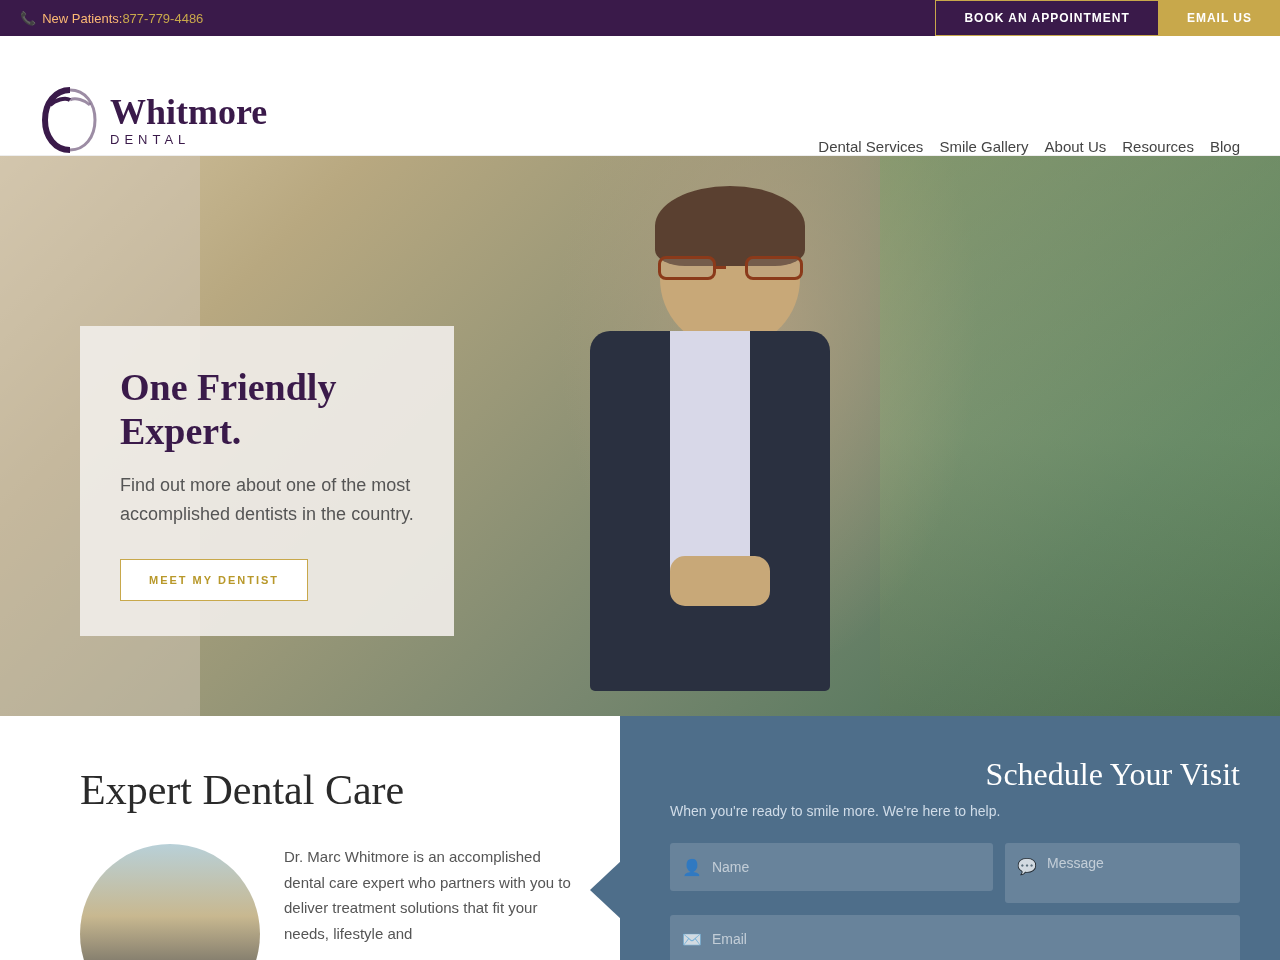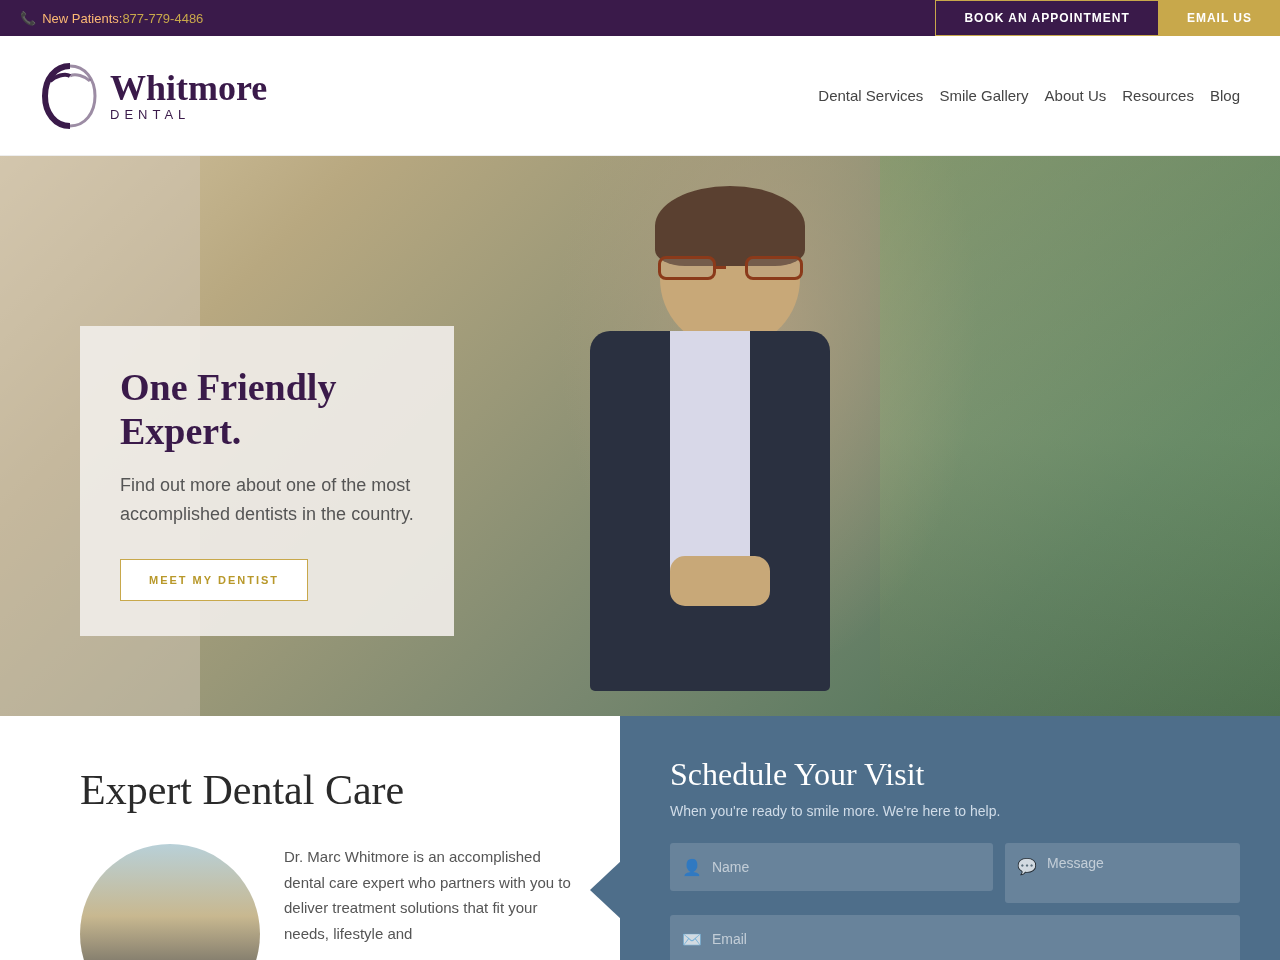--- a/index.html
+++ b/index.html
@@ -51,21 +51,21 @@
       font-weight: bold;
       letter-spacing: 1px;
       cursor: pointer;
       height: 100%;
     }
 
     
     .nav-bar {
       background: #fff;
       display: flex;
-      align-items: center;
+      align-items: flex-end;
       justify-content: space-between;
       padding: 0 40px;
       height: 120px;
       border-bottom: 1px solid #eee;
       box-shadow: 0 2px 6px rgba(0,0,0,0.06);
     }
     .logo-area { display: flex; align-items: center; gap: 10px; }
     .logo-icon {
       width: 60px;
       height: 70px;
@@ -316,20 +316,21 @@
       border-top: 30px solid transparent;
       border-bottom: 30px solid transparent;
       border-right: 32px solid #4e6e8a;
     }
     .schedule-heading {
       font-size: 32px;
       color: #fff;
       font-family: Georgia, serif;
       font-weight: normal;
       margin-bottom: 10px;
+      text-align: right;
     }
     .schedule-subtext {
       font-family: Arial, sans-serif;
       font-size: 14px;
       color: #d0dce8;
       margin-bottom: 24px;
     }
     .form-row {
       display: flex;
       gap: 12px;

